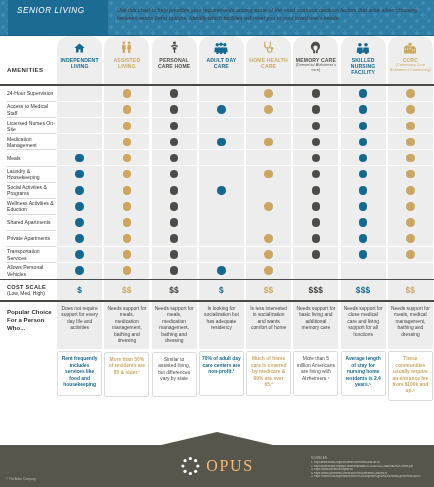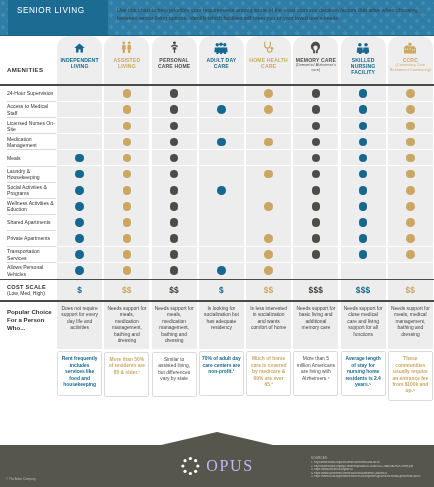--- a/index.html
+++ b/index.html
@@ -14,20 +14,21 @@
   
   .banner {
     position:relative;
     height:36px;
     background:#2E7EA8;
     background-image:
       radial-gradient(circle at 3px 3px, rgba(255,255,255,.10) 1.6px, transparent 1.7px),
       radial-gradient(circle at 9px 9px, rgba(255,255,255,.10) 1.6px, transparent 1.7px);
     background-size:12px 12px;
     overflow:hidden;
+    font-style:italic;
   }
   .banner-bottom-line {
     position:absolute; left:0; right:0; bottom:0; height:1px; background:#1d6289;
   }
   .title-block {
     position:absolute; left:8px; top:0; width:100px; height:36px;
     background:#1C6B93;
     padding:5px 0 0 9px;
     color:#fff;
   }
@@ -152,21 +153,21 @@
     border-right:56px solid transparent;
     border-bottom:13px solid #56564C;
   }
   .logo-wrap {
     position:absolute; left:50%; top:50%;
     transform:translate(-50%,-50%);
     display:flex; align-items:center; gap:6px;
   }
   .logo-mark { width:20px; height:20px; }
   .logo-text {
-    color:#c4b5fd; font-family:"Liberation Serif", serif;
+    color:#fdba74; font-family:"Liberation Serif", serif;
     font-size:16px; letter-spacing:1.6px;
   }
   .sources {
     position:absolute; right:5px; top:11px; width:118px;
     color:#c9c9bf;
   }
   .src-title { font-size:2.9px; letter-spacing:.25px; margin-bottom:1px; }
   .src-item { font-size:2.8px; line-height:3.6px; white-space:nowrap; overflow:hidden; }
   .copyright {
     position:absolute; left:6px; bottom:6px;

